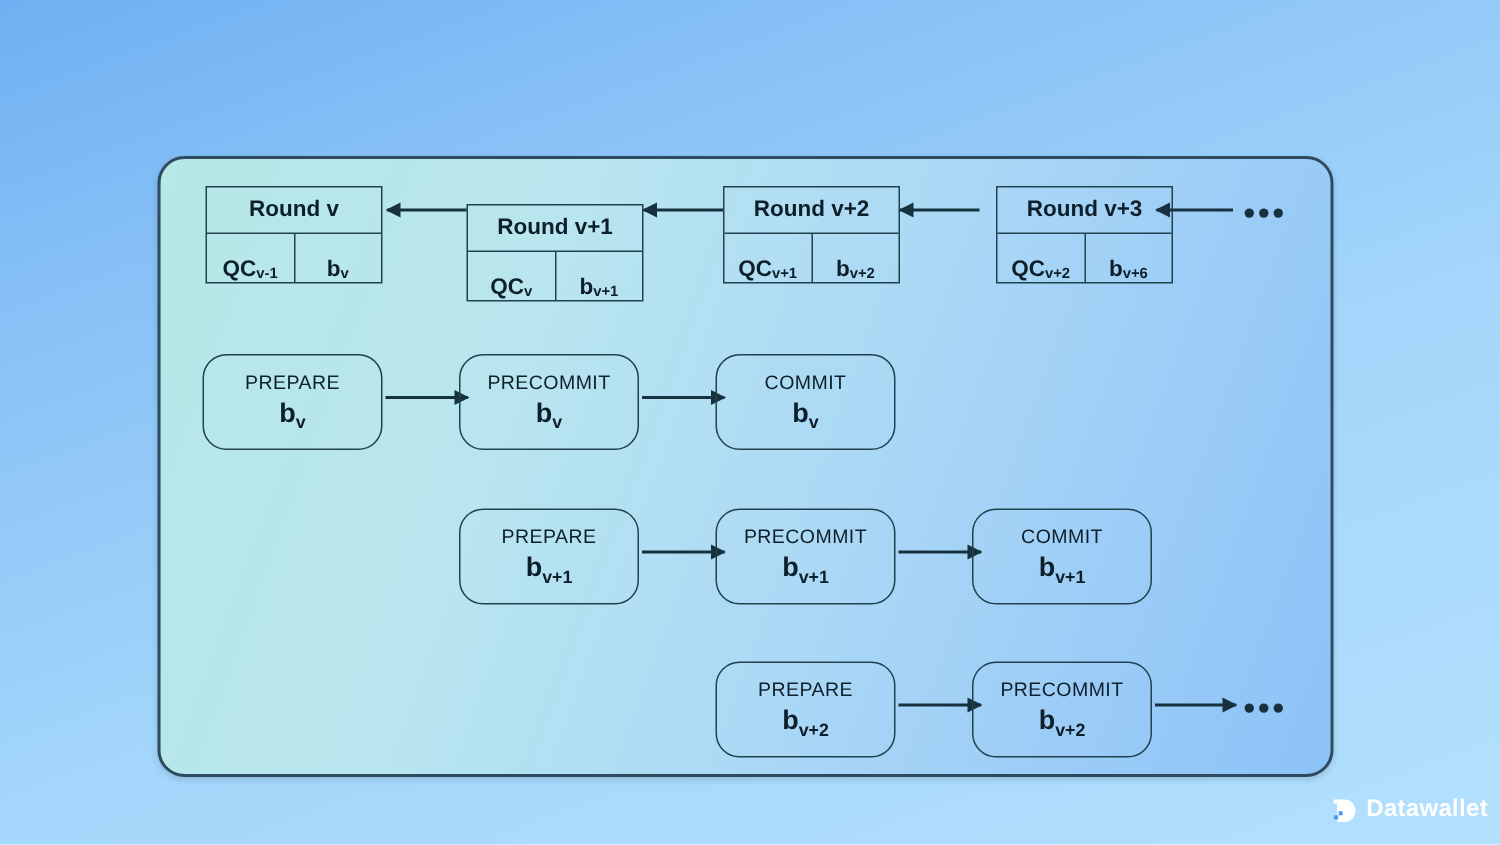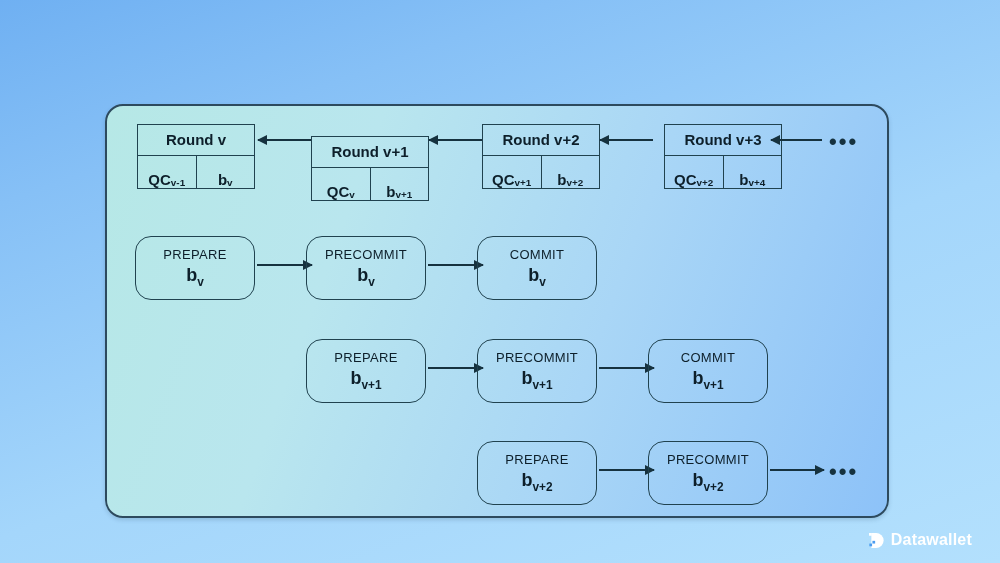--- a/index.html
+++ b/index.html
@@ -157,21 +157,21 @@
   .stage-sub {
     font-size: 18px;
     font-weight: bold;
     margin-top: 3px;
     white-space: nowrap;
   }
 
   
   #footer-logo {
     position: absolute;
-    right: 28px;
+    right: 8px;
     bottom: 14px;
     display: flex;
     align-items: center;
     gap: 6px;
   }
   #footer-logo .mark { width: 17px; height: 17px; display: block; }
   #footer-logo .word {
     font-size: 16px;
     font-weight: bold;
     color: #ffffff;
@@ -231,21 +231,21 @@
 
     <div class="round-block" style="left:557px; top:18px;">
       <div class="round-head">Round v+3</div>
       <div class="round-cells">
         <div class="round-cell left">
           <span>QC</span>
             <sub>v+2</sub>
         </div>
         <div class="round-cell">
           <span>b</span>
-            <sub>v+4</sub>
+            <sub>v+6</sub>
         </div>
       </div>
     </div>
 
     <div class="arrow left" style="left:151px; top:33px; width:53px;">
         <i class="head"></i>
       </div>
     <div class="arrow left" style="left:322px; top:33px; width:53px;">
         <i class="head"></i>
       </div>

